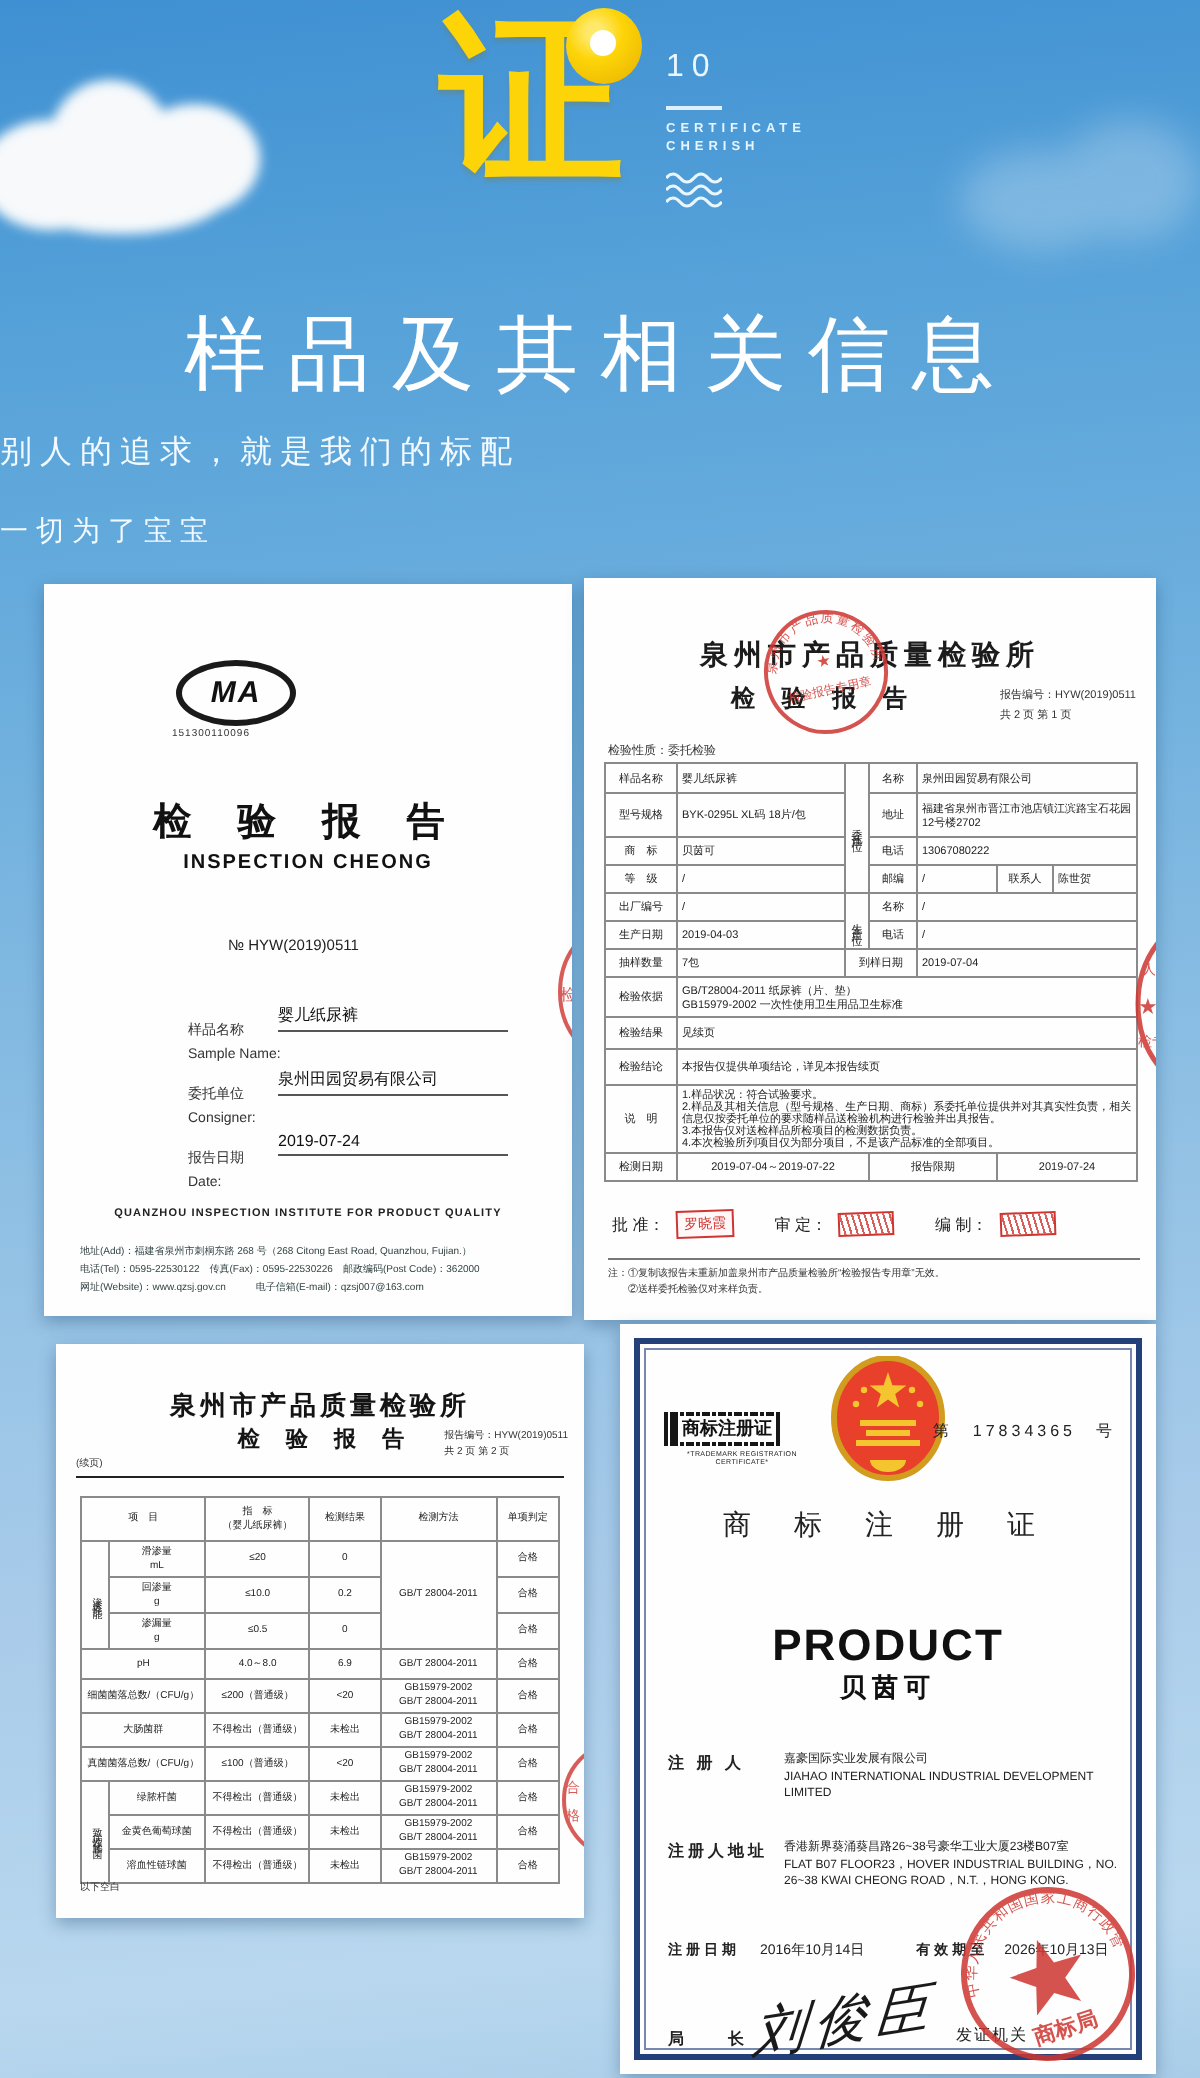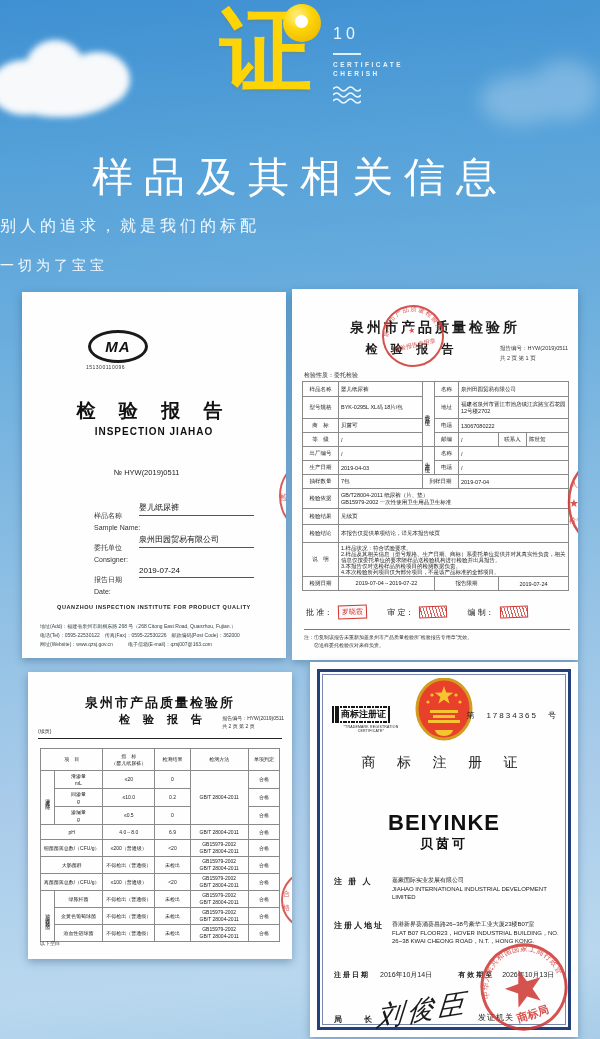--- a/index.html
+++ b/index.html
@@ -122,21 +122,21 @@
   </svg>
 
   <div class="abs hero-title">样品及其相关信息</div>
   <div class="abs hero-sub">别人的追求，就是我们的标配</div>
   <div class="abs hero-sub2">一切为了宝宝</div>
 
   <div class="paper p1">
     <div class="cma">MA</div>
     <div class="cma-num">151300110096</div>
     <div class="p1-title">检 验 报 告</div>
-    <div class="p1-title-en">INSPECTION  JIAHAO</div>
+    <div class="p1-title-en">INSPECTION  CHEONG</div>
     <div class="p1-no">№    HYW(2019)0511</div>
     <div class="p1-field" style="top:212px;">
       <span class="lc">样品名称</span>
       <span class="vv">婴儿纸尿裤</span>
       <span class="le">Sample Name:</span>
     </div>
     <div class="p1-field" style="top:244px;">
       <span class="lc">委托单位</span>
       <span class="vv">泉州田园贸易有限公司</span>
       <span class="le">Consigner:</span>
@@ -408,21 +408,21 @@
         <circle cx="41" cy="17" r="1.6" fill="#f5c530"></circle>
       <circle cx="13" cy="24" r="1.6" fill="#f5c530"></circle>
         <circle cx="45" cy="24" r="1.6" fill="#f5c530"></circle>
       <rect x="15" y="32" width="28" height="3" fill="#f5c530"></rect>
       <rect x="18" y="37" width="22" height="3" fill="#f5c530"></rect>
       <rect x="13" y="42" width="32" height="3" fill="#f5c530"></rect>
       <path d="M20 52 a9 6 0 0 0 18 0 z" fill="#f5c530"></path>
     </svg>
     <div class="regno">第　17834365　号</div>
     <div class="tm-title">商 标 注 册 证</div>
-    <div class="brand-en">BEIYINKE</div>
+    <div class="brand-en">PRODUCT</div>
     <div class="brand-cn">贝茵可</div>
     <div class="tm-row" style="top:214px;">
       <div class="tm-lab">注 册 人</div>
       <div class="tm-val pre">嘉豪国际实业发展有限公司
 JIAHAO INTERNATIONAL INDUSTRIAL DEVELOPMENT
 LIMITED</div>
     </div>
     <div class="tm-row" style="top:258px;">
       <div class="tm-lab">注册人地址</div>
       <div class="tm-val pre">香港新界葵涌葵昌路26~38号豪华工业大厦23楼B07室

